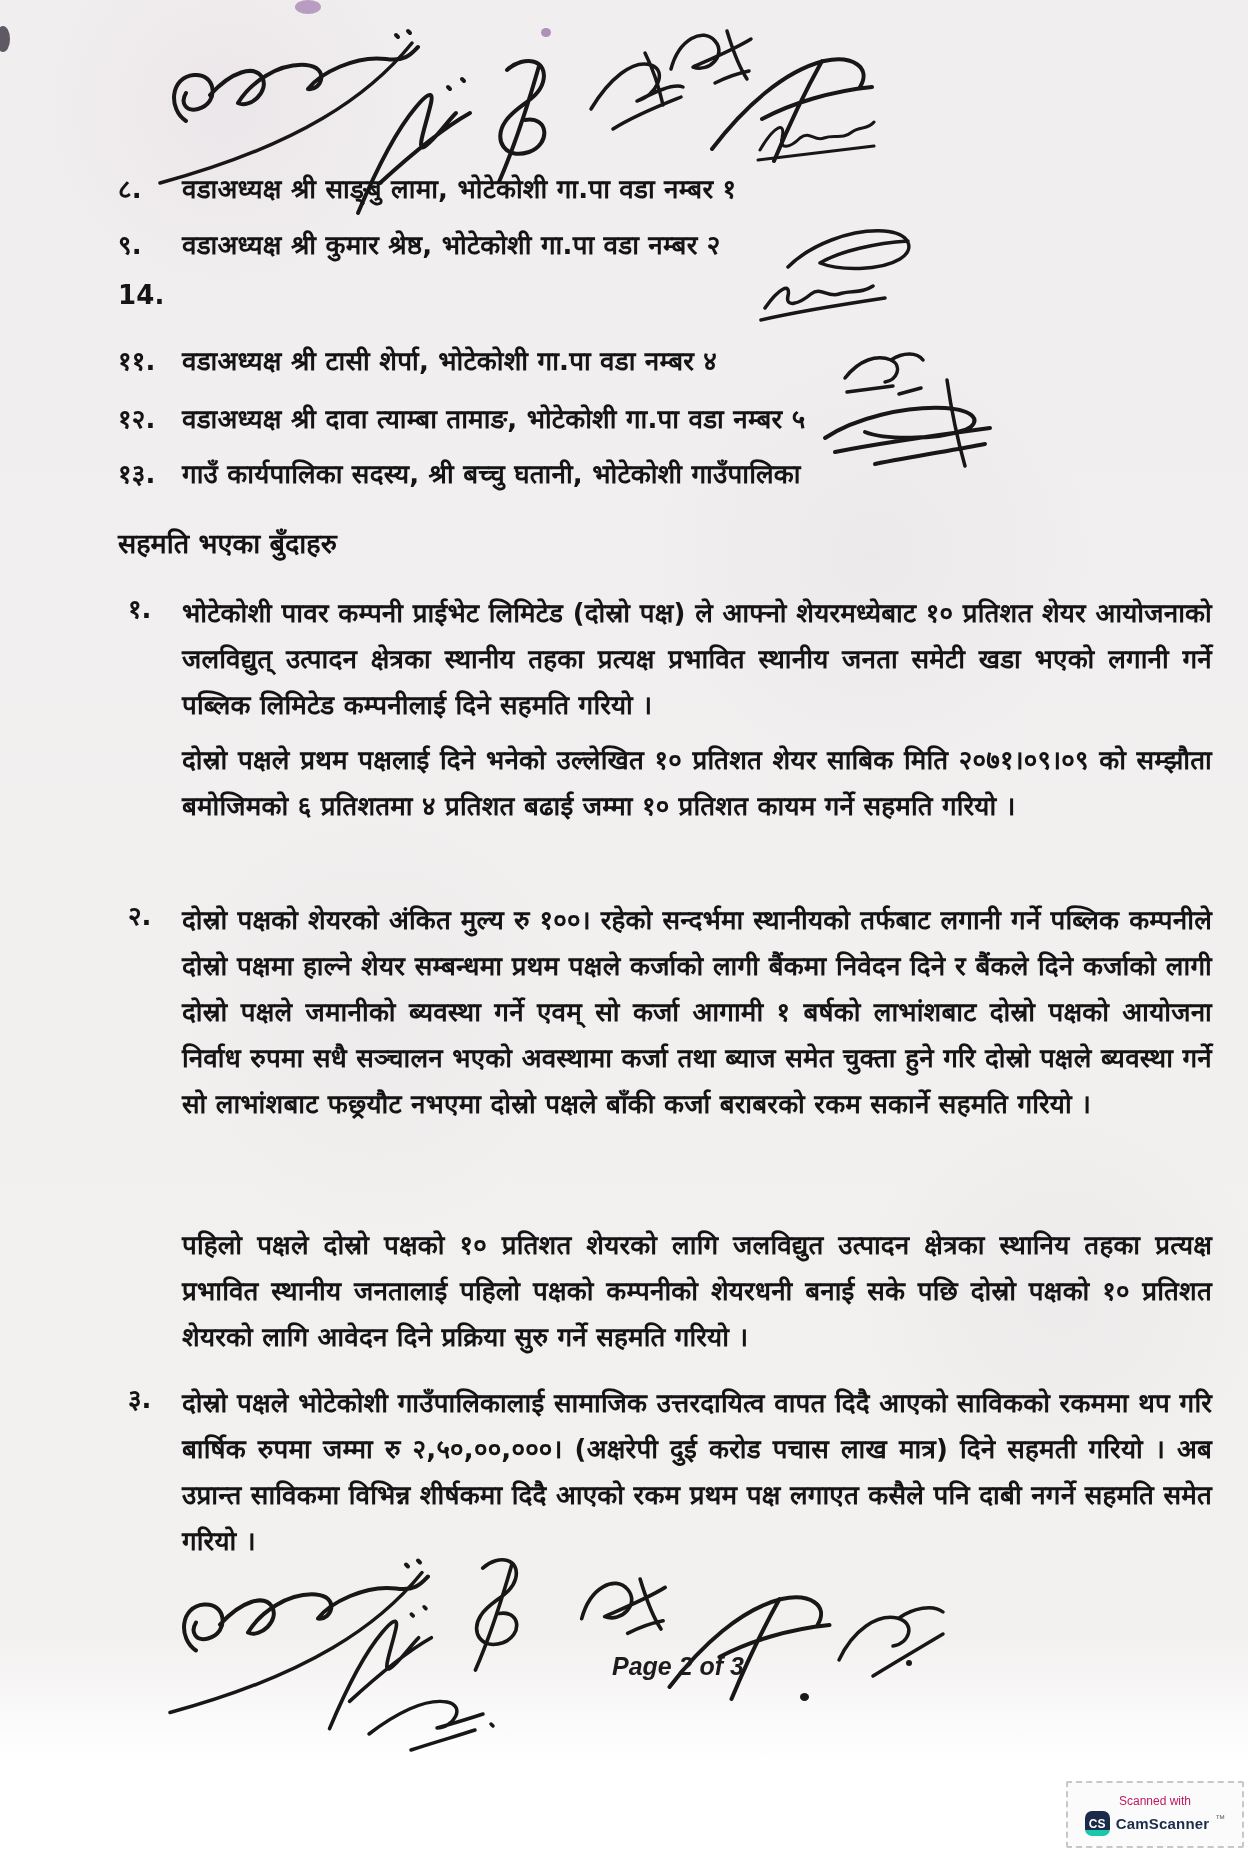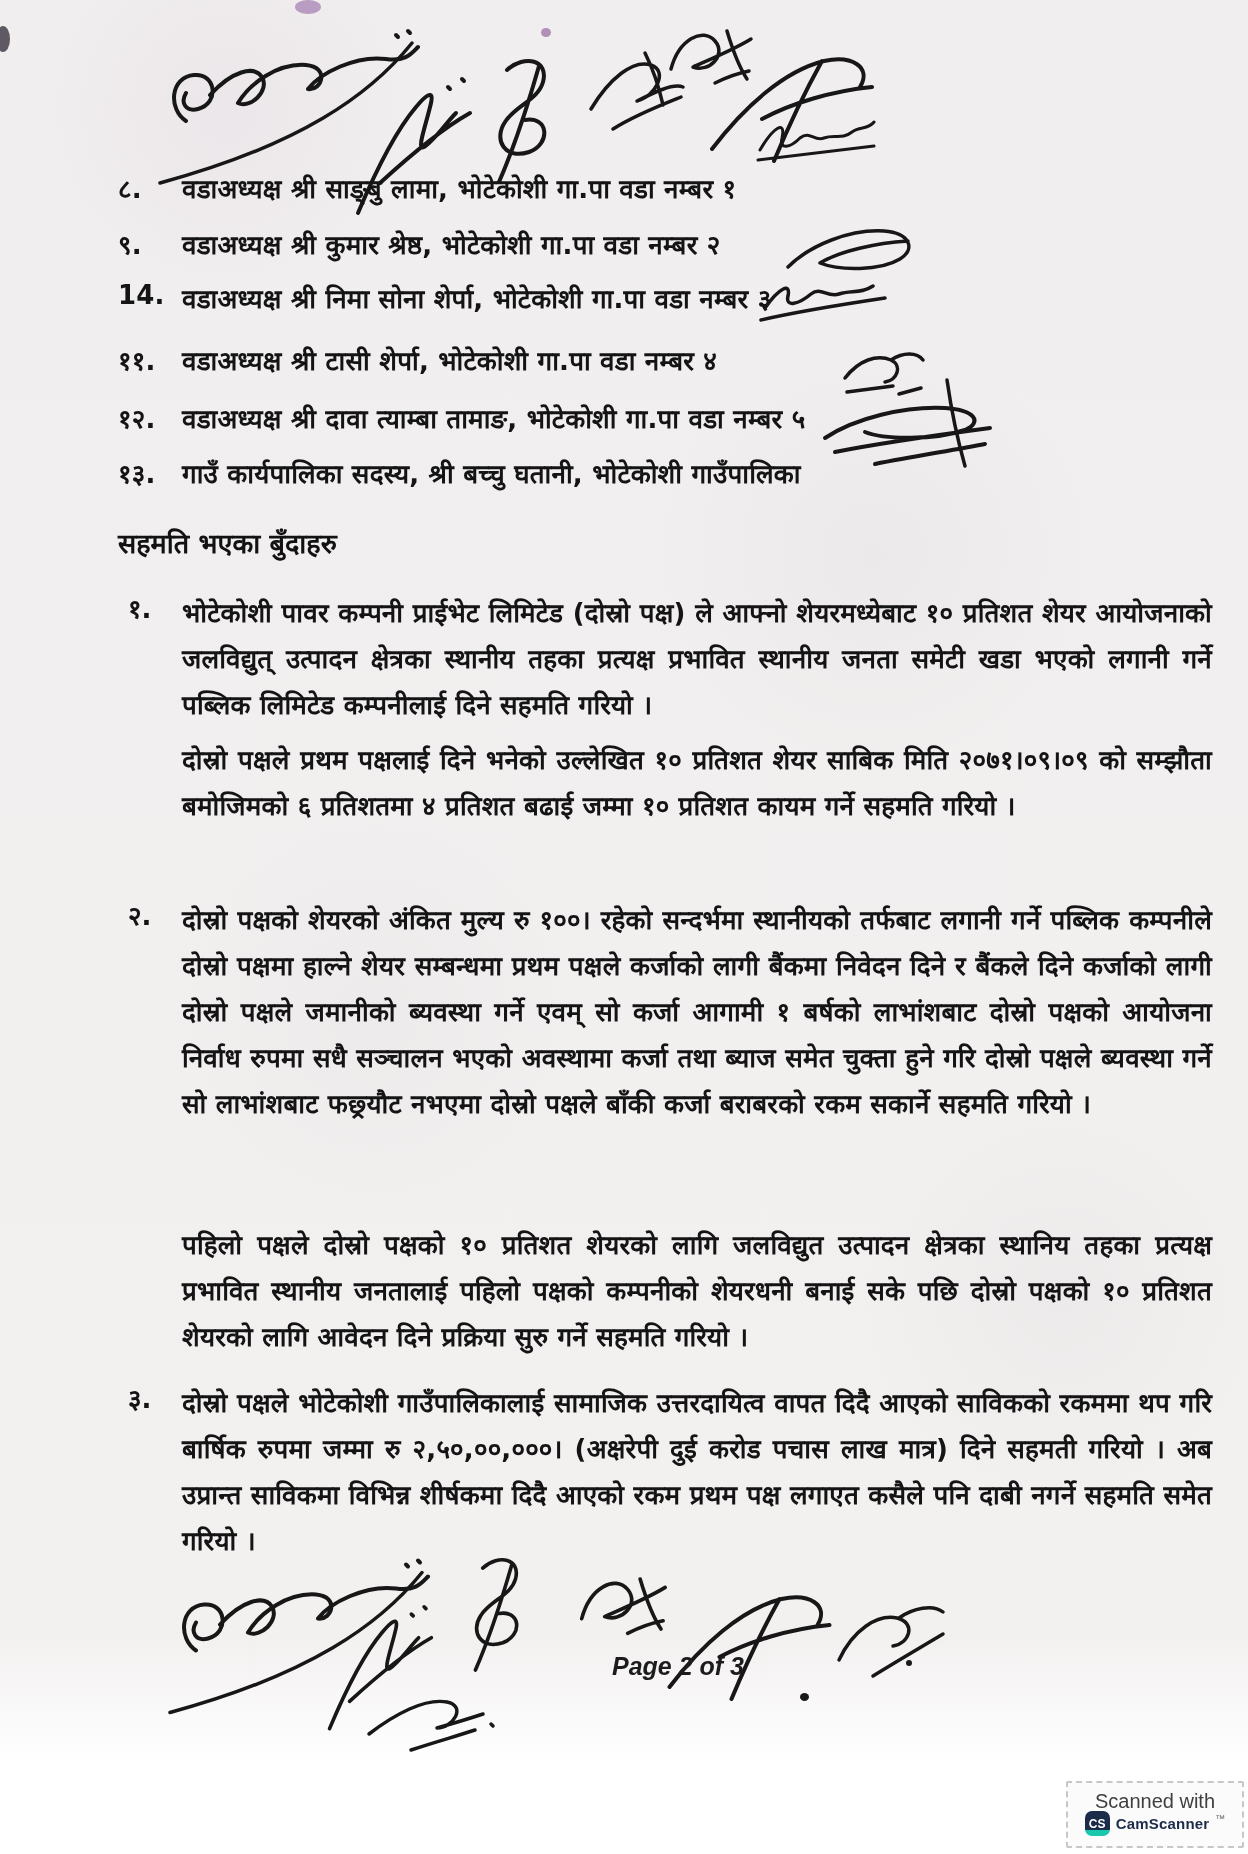--- a/index.html
+++ b/index.html
@@ -25,21 +25,21 @@
        line-height:46px;text-align:justify;text-align-last:left;letter-spacing:.2px;}
   .sig{position:absolute;overflow:visible;}
   .sig path{fill:none;stroke:#171717;stroke-linecap:round;stroke-linejoin:round;}
   .page-num{position:absolute;left:612px;top:1652px;color:#1c1c1c;font-size:25px;font-weight:700;
        font-family:"Liberation Sans",sans-serif;font-style:italic;}
   .ink-dot{position:absolute;background:#191919;border-radius:50%;}
   .badge{position:absolute;left:1066px;top:1781px;width:178px;height:67px;background:#fbfbfb;
        border:2px dashed #c7c7c7;border-radius:2px;box-sizing:border-box;
        font-family:"Liberation Sans",sans-serif;display:flex;flex-direction:column;
        align-items:center;justify-content:center;gap:2px;}
-  .scanned-with{color:#404040;font-size:20px;line-height:16px;text-align:right;}
+  .scanned-with{color:#be185d;font-size:12px;line-height:16px;text-align:right;}
   .brand-row{display:flex;align-items:center;gap:6px;}
   .cs-logo{width:25px;height:25px;border-radius:7px;display:flex;align-items:center;justify-content:center;
        background:linear-gradient(180deg,#1b2b4a 0%,#1b2b4a 78%,#18c7ac 78%,#18c7ac 100%);
        color:#ffffff;font-size:12px;font-weight:700;}
   .brand{color:#1b2b4a;font-size:15px;font-weight:700;letter-spacing:.2px;}
   .tm{color:#666;font-size:10px;vertical-align:top;margin-top:-10px;}
 </style>
 </head>
 <body>
 
@@ -77,21 +77,20 @@
   <div class="row" style="top:170px;">
     <span class="num">८.</span>
     <span class="txt">वडाअध्यक्ष श्री साङ्बु लामा, भोटेकोशी गा.पा वडा नम्बर १</span>
   </div>
   <div class="row" style="top:226px;">
     <span class="num">९.</span>
     <span class="txt">वडाअध्यक्ष श्री कुमार श्रेष्ठ, भोटेकोशी गा.पा वडा नम्बर २</span>
   </div>
   <div class="row" style="top:280px;">
     <span class="num">14.</span>
-    <span class="txt">वडाअध्यक्ष श्री निमा सोना शेर्पा, भोटेकोशी गा.पा वडा नम्बर ३</span>
   </div>
   <div class="row" style="top:342px;">
     <span class="num">११.</span>
     <span class="txt">वडाअध्यक्ष श्री टासी शेर्पा, भोटेकोशी गा.पा वडा नम्बर ४</span>
   </div>
   <div class="row" style="top:400px;">
     <span class="num">१२.</span>
     <span class="txt">वडाअध्यक्ष श्री दावा त्याम्बा तामाङ, भोटेकोशी गा.पा वडा नम्बर ५</span>
   </div>
   <div class="row" style="top:455px;">

